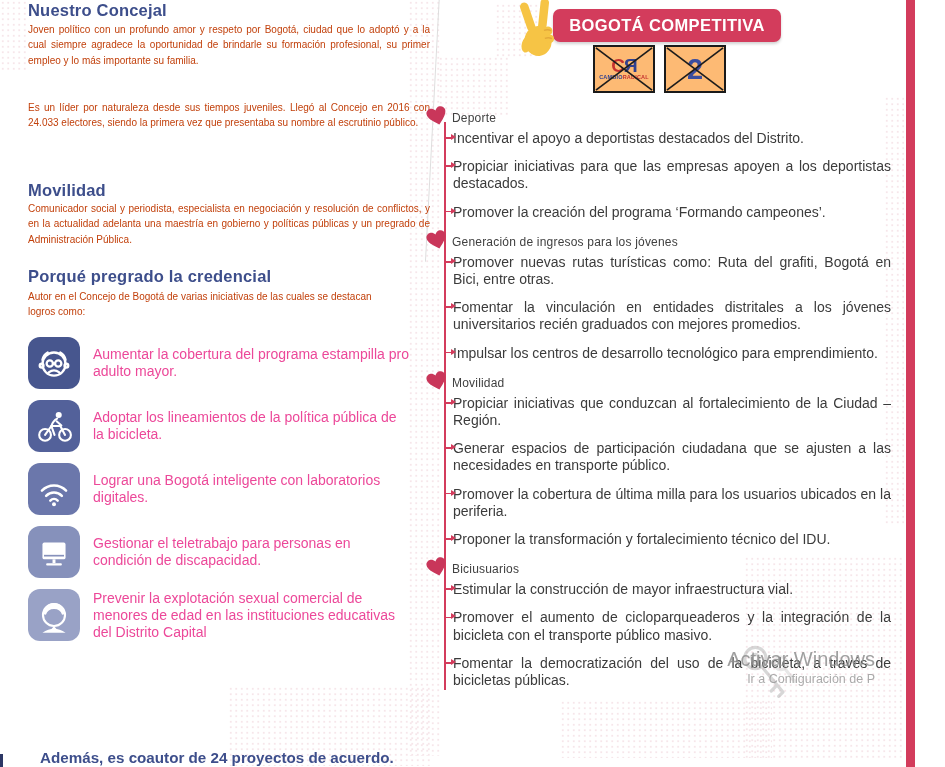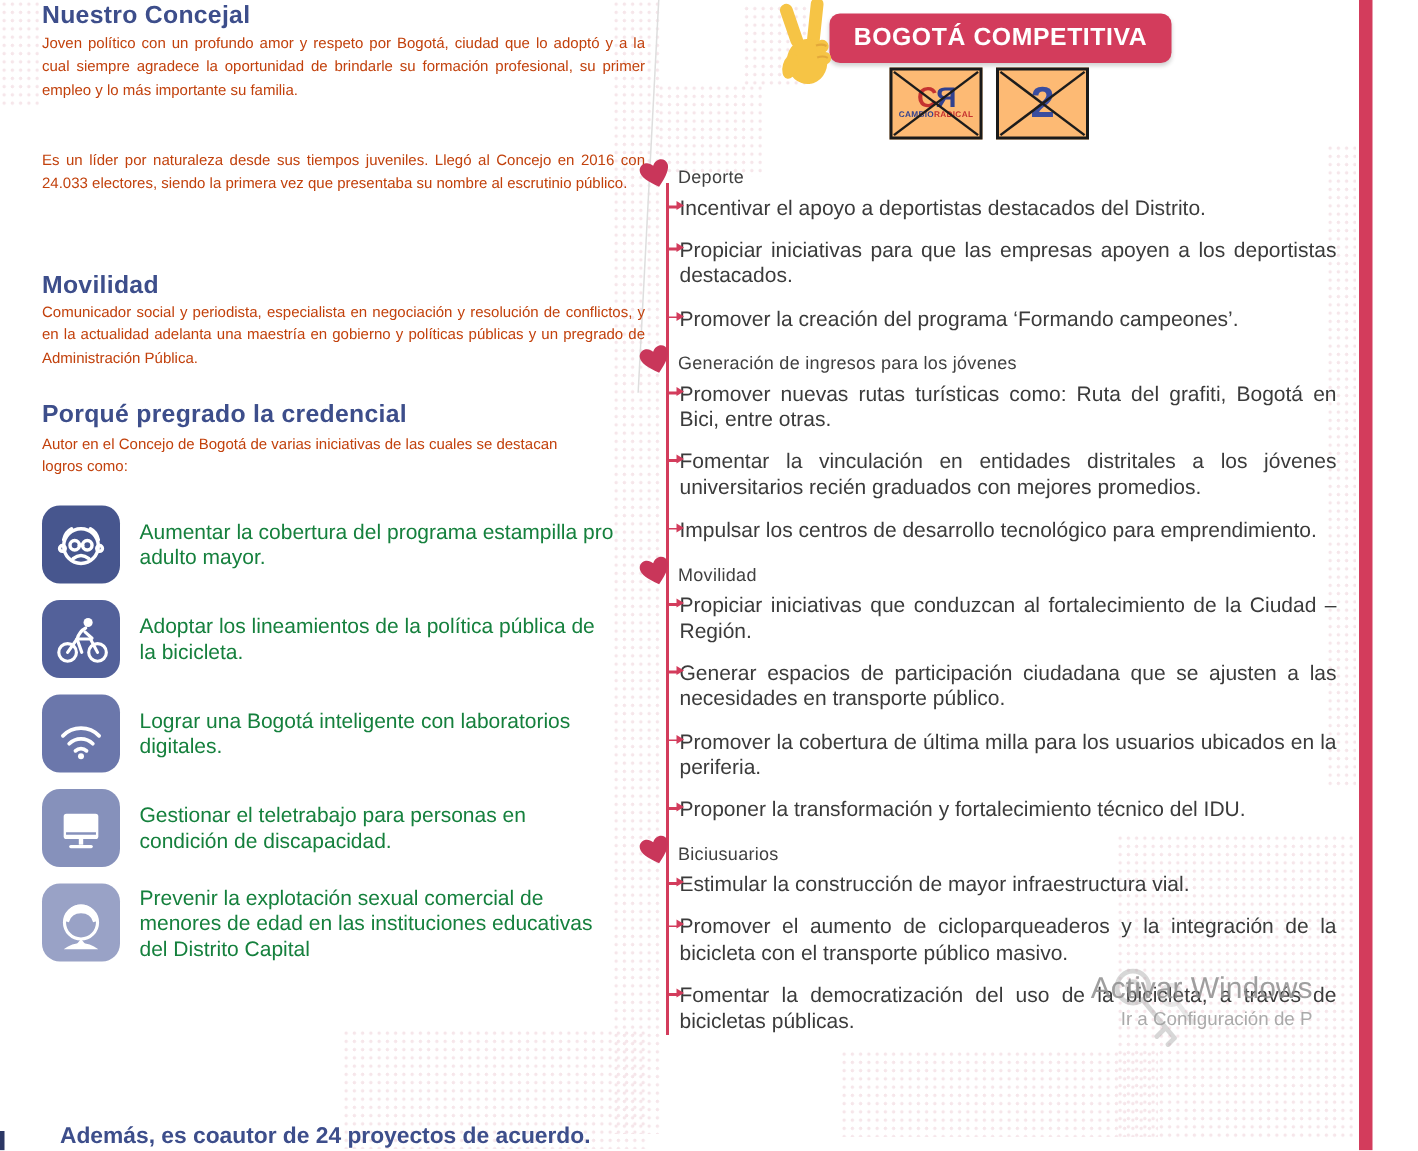--- a/index.html
+++ b/index.html
@@ -22,21 +22,21 @@
   .ach{display:flex;align-items:center;gap:13px;margin-bottom:11px;min-height:52px;}
   .ic{width:52px;height:52px;border-radius:12px;flex:0 0 52px;display:flex;align-items:center;
       justify-content:center;}
   .ic svg{width:42px;height:42px;}
   .ach:nth-child(1) .ic{background:#47568e;color:#47568e;}
   .ach:nth-child(2) .ic{background:#53619a;color:#53619a;}
   .ach:nth-child(3) .ic{background:#6b77ab;color:#6b77ab;}
   .ach:nth-child(4) .ic{background:#8691bb;color:#8691bb;}
   .ach:nth-child(5) .ic{background:#99a2c6;color:#99a2c6;}
   .ach:nth-child(6) .ic{background:#b4bad6;color:#b4bad6;}
-  .ach p{margin:0;width:318px;font-size:14px;line-height:17px;color:#15803d;}
+  .ach p{margin:0;width:318px;font-size:14px;line-height:17px;color:#ec4899;}
   .lfooter{position:absolute;left:28px;top:737px;width:420px;margin:12px;font-size:15.2px;
            font-weight:bold;color:#3d4e8b;z-index:1;}
   .corner{position:absolute;left:0;top:754px;width:3px;height:13px;background:#2c3765;z-index:6;}
 
   
   .banner{position:absolute;left:553px;top:9px;width:228px;height:33px;background:#d33c5c;
           border-radius:7px;display:flex;align-items:center;justify-content:center;color:#fff;
           font-weight:bold;font-size:16.5px;letter-spacing:.4px;z-index:1;
           box-shadow:0 2px 3px rgba(0,0,0,.18);}
   .hand{position:absolute;left:508px;top:-2px;width:60px;height:66px;z-index:2;}

